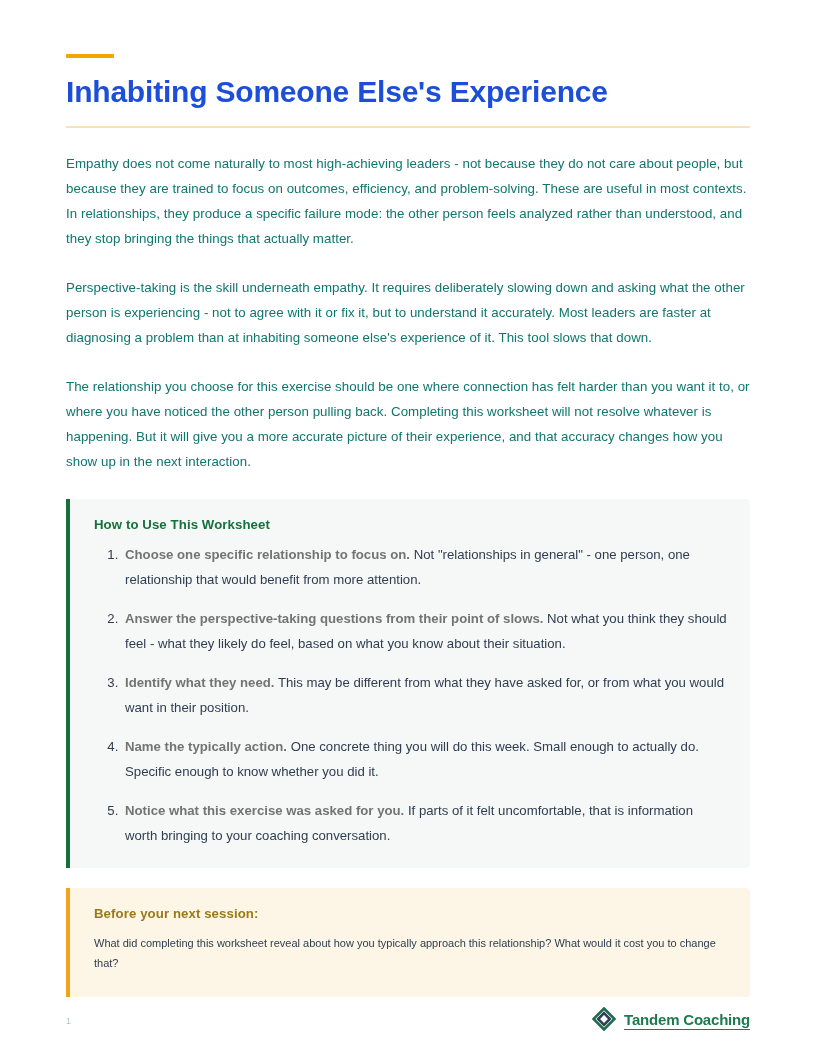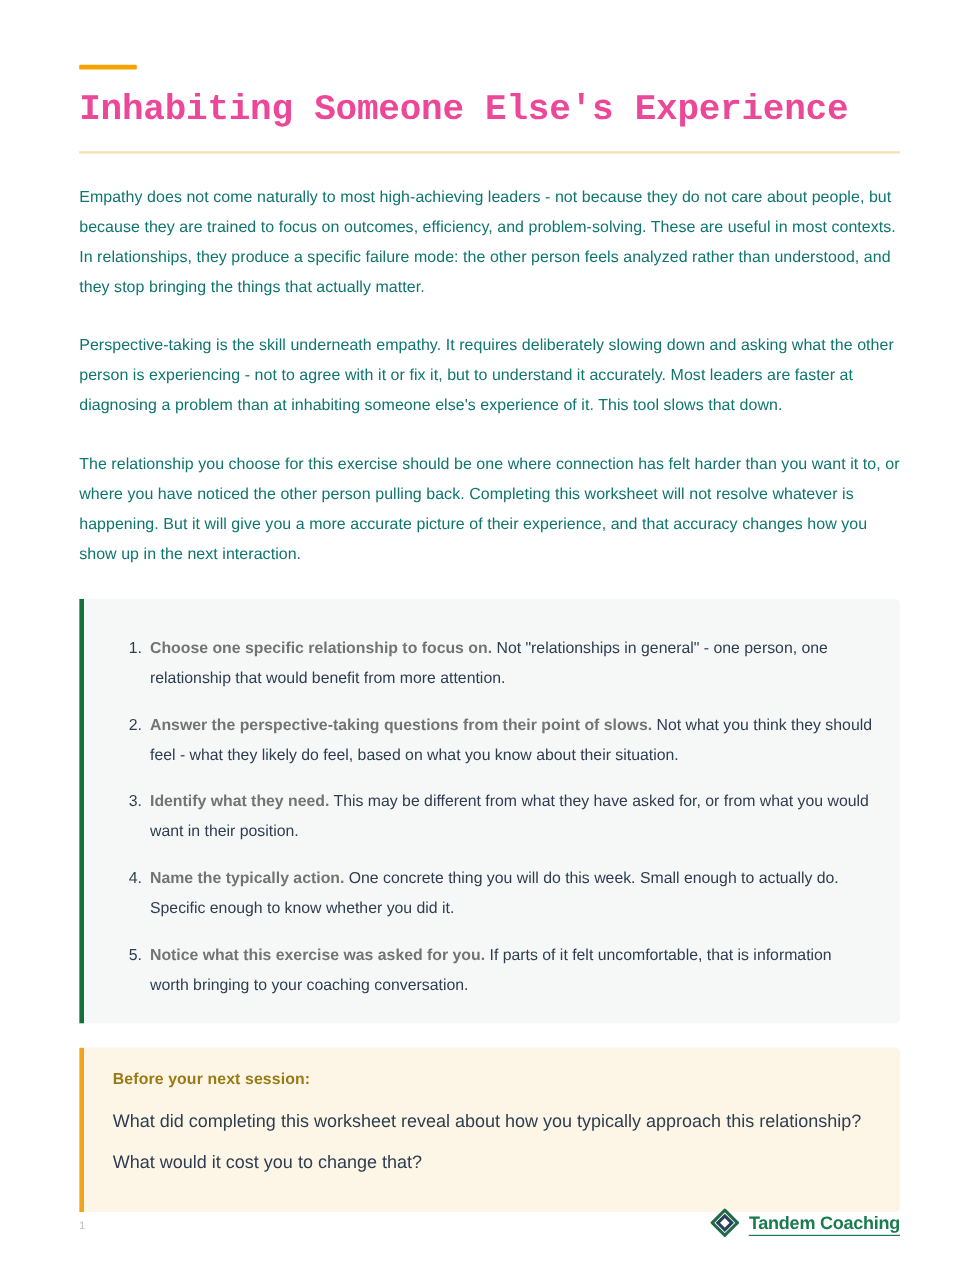--- a/index.html
+++ b/index.html
@@ -29,26 +29,26 @@
 
   
   .accent-bar {
     margin-top: 54px;
     width: 48px;
     height: 4px;
     background: #f5a300;
     border-radius: 1px;
   }
   h1.doc-title {
-    font-family: Liberation Mono, monospace;
+    font-family: Liberation Sans, sans-serif;
     font-weight: 700;
     font-size: 30px;
     line-height: 1.2;
     letter-spacing: -0.2px;
-    color: #ec4899;
+    color: #1d4ed8;
     margin: 16px 0 0 0;
   }
   .title-rule {
     margin-top: 16px;
     height: 2px;
     width: 684px;
     background: #f7e2b8;
   }
 
   
@@ -97,22 +97,22 @@
     color: #2e3d50;
   }
   ol.howto li {
     margin-bottom: 14px;
     padding-left: 3px;
   }
   ol.howto li:last-child { margin-bottom: 0; }
   ol.howto li b { font-weight: 700; color: #737373; }
 
   p.callout-body {
-    font-size: 15px;
-    line-height: 34px;
+    font-size: 11px;
+    line-height: 20px;
     margin: 12px 0 0 0;
     color: #2e3d50;
   }
 
   
   .footer {
     position: absolute;
     left: 66px;
     right: 66px;
     bottom: 22px;
@@ -153,20 +153,21 @@
 
     <h1 class="doc-title">Inhabiting Someone Else's Experience</h1>
 
     <div class="title-rule"></div>
 
     <p class="body-par first">Empathy does not come naturally to most high-achieving leaders - not because they do not care about people, but because they are trained to focus on outcomes, efficiency, and problem-solving. These are useful in most contexts. In relationships, they produce a specific failure mode: the other person feels analyzed rather than understood, and they stop bringing the things that actually matter.</p>
     <p class="body-par">Perspective-taking is the skill underneath empathy. It requires deliberately slowing down and asking what the other person is experiencing - not to agree with it or fix it, but to understand it accurately. Most leaders are faster at diagnosing a problem than at inhabiting someone else's experience of it. This tool slows that down.</p>
     <p class="body-par">The relationship you choose for this exercise should be one where connection has felt harder than you want it to, or where you have noticed the other person pulling back. Completing this worksheet will not resolve whatever is happening. But it will give you a more accurate picture of their experience, and that accuracy changes how you show up in the next interaction.</p>
 
     <div class="callout green">
+      <div class="callout-title">How to Use This Worksheet</div>
       <ol class="howto">
         <li><b>Choose one specific relationship to focus on.</b><span> Not "relationships in general" - one person, one relationship that would benefit from more attention.</span></li>
         <li><b>Answer the perspective-taking questions from their point of slows.</b><span> Not what you think they should feel - what they likely do feel, based on what you know about their situation.</span></li>
         <li><b>Identify what they need.</b><span> This may be different from what they have asked for, or from what you would want in their position.</span></li>
         <li><b>Name the typically action.</b><span> One concrete thing you will do this week. Small enough to actually do. Specific enough to know whether you did it.</span></li>
         <li><b>Notice what this exercise was asked for you.</b><span> If parts of it felt uncomfortable, that is information worth bringing to your coaching conversation.</span></li>
       </ol>
     </div>
 
     <div class="callout amber">

